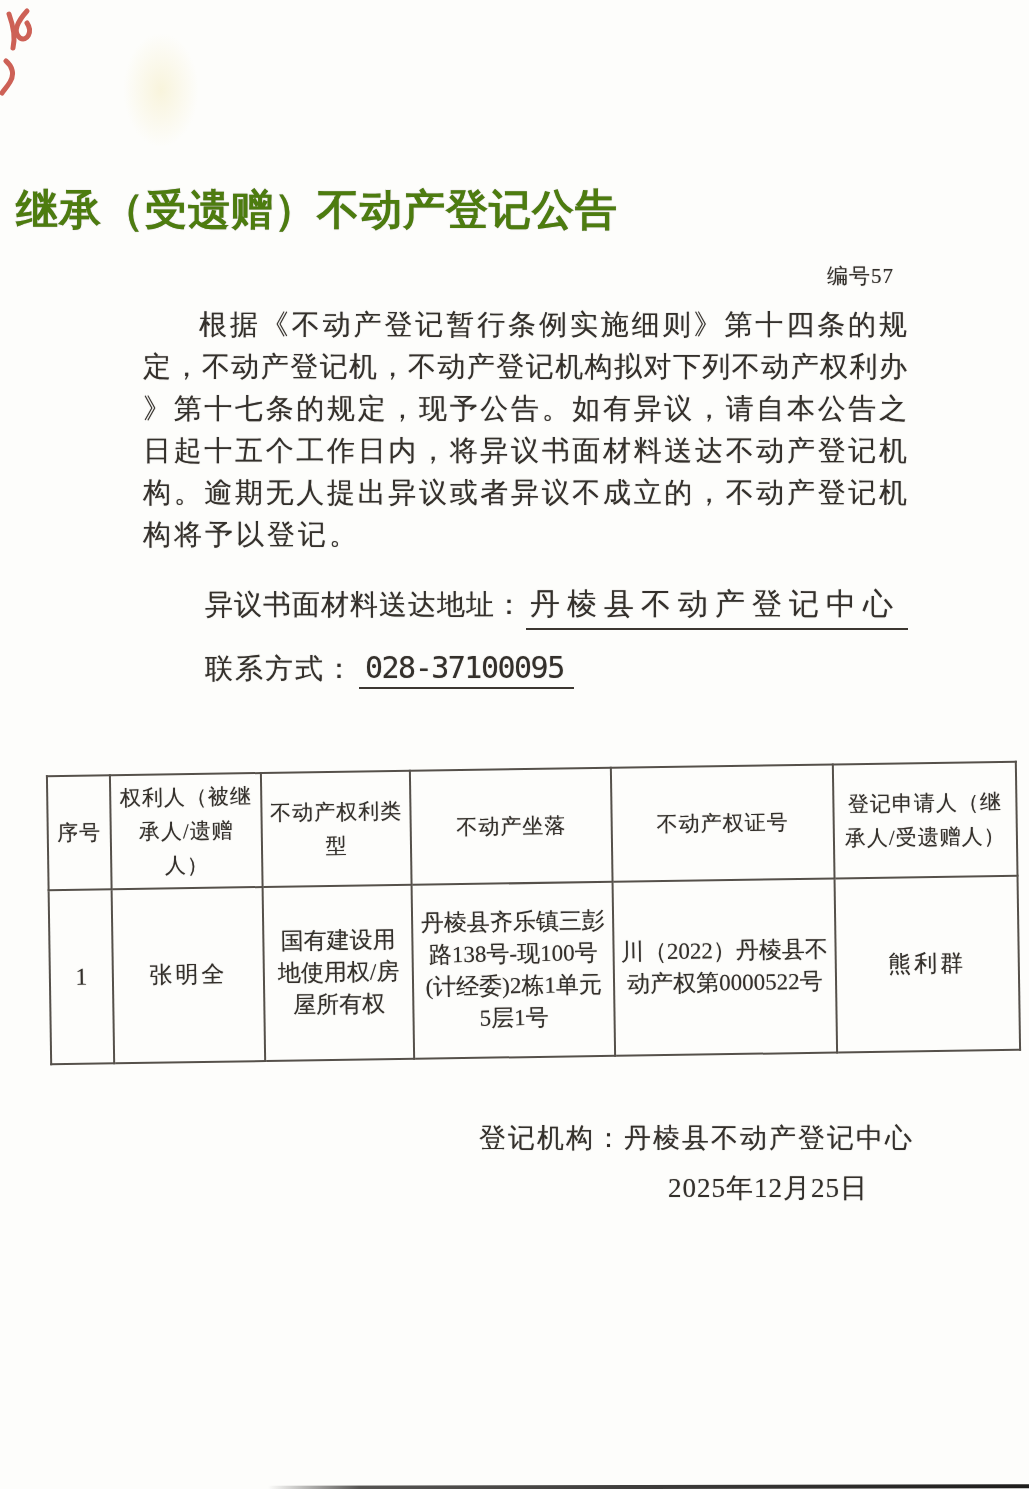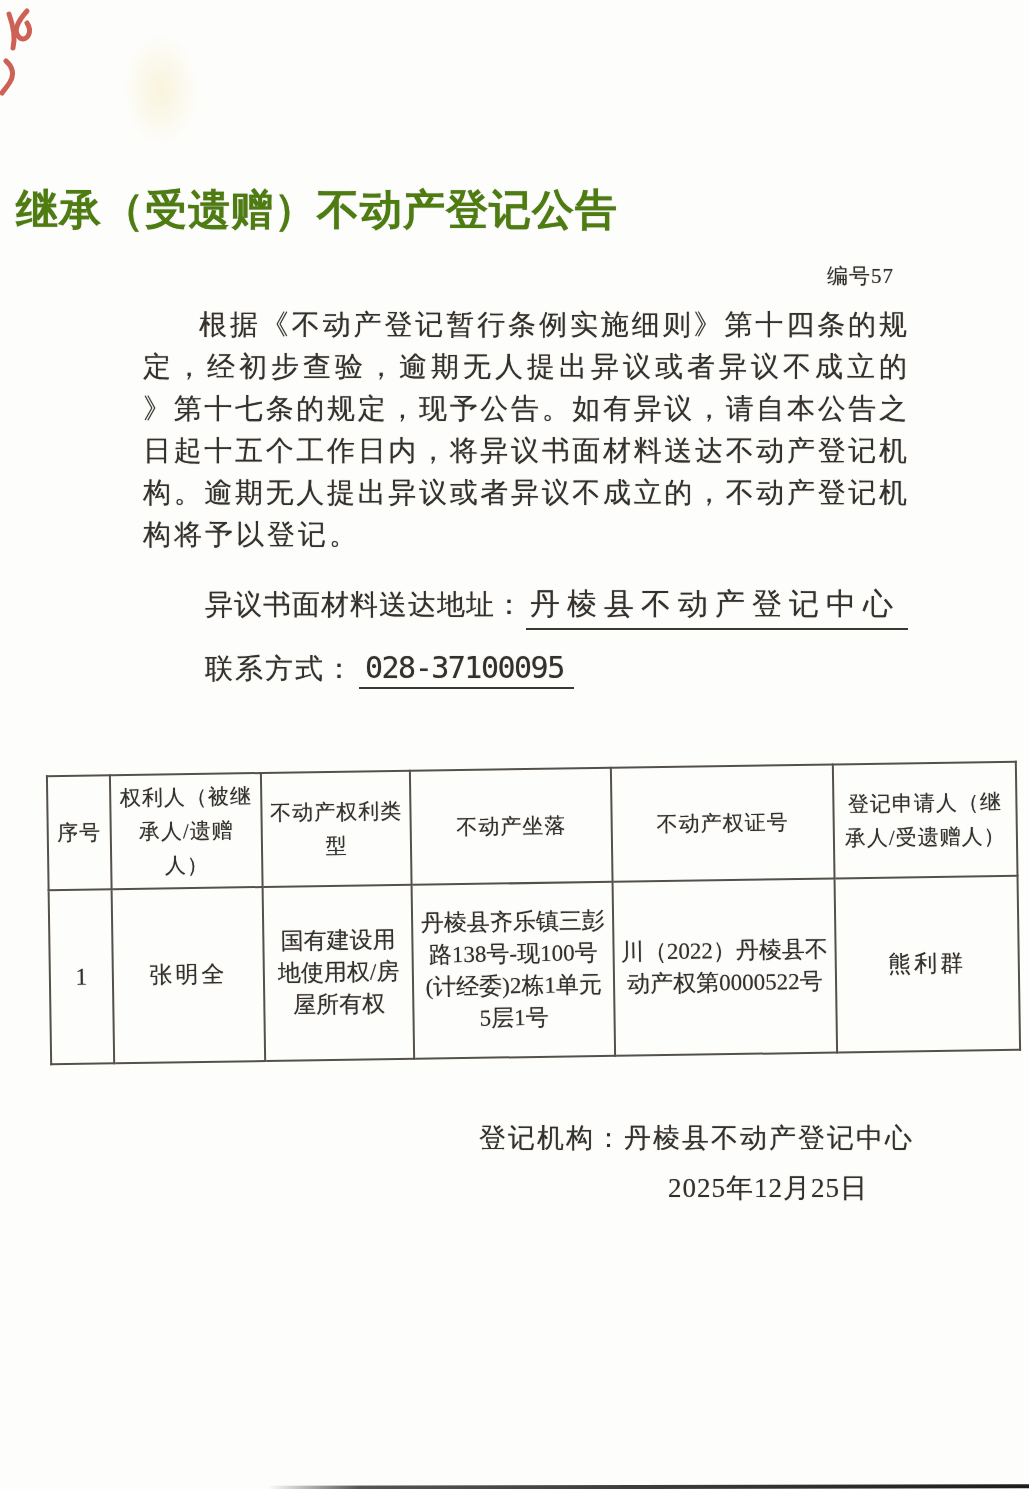--- a/index.html
+++ b/index.html
@@ -171,21 +171,21 @@
     </g>
   </svg>
   <div class="smudge"></div>
 
   <h1 class="doc-title scan-text">继承（受遗赠）不动产登记公告</h1>
 
   <div class="doc-number scan-text">编号57</div>
 
   <div class="body-para scan-text">
     <div class="pline">根据《不动产登记暂行条例实施细则》第十四条的规</div>
-    <div class="pline">定，经初步查验，逾期无人提出异议或者异议不成立的</div>
+    <div class="pline">定，不动产登记机，不动产登记机构拟对下列不动产权利办</div>
     <div class="pline">》第十七条的规定，现予公告。如有异议，请自本公告之</div>
     <div class="pline">日起十五个工作日内，将异议书面材料送达不动产登记机</div>
     <div class="pline">构。逾期无人提出异议或者异议不成立的，不动产登记机</div>
     <div class="pline">构将予以登记。</div>
   </div>
 
   <div class="addr-line scan-text">
     <span class="label">异议书面材料送达地址：</span><span class="value">丹棱县不动产登记中心</span>
   </div>
 

